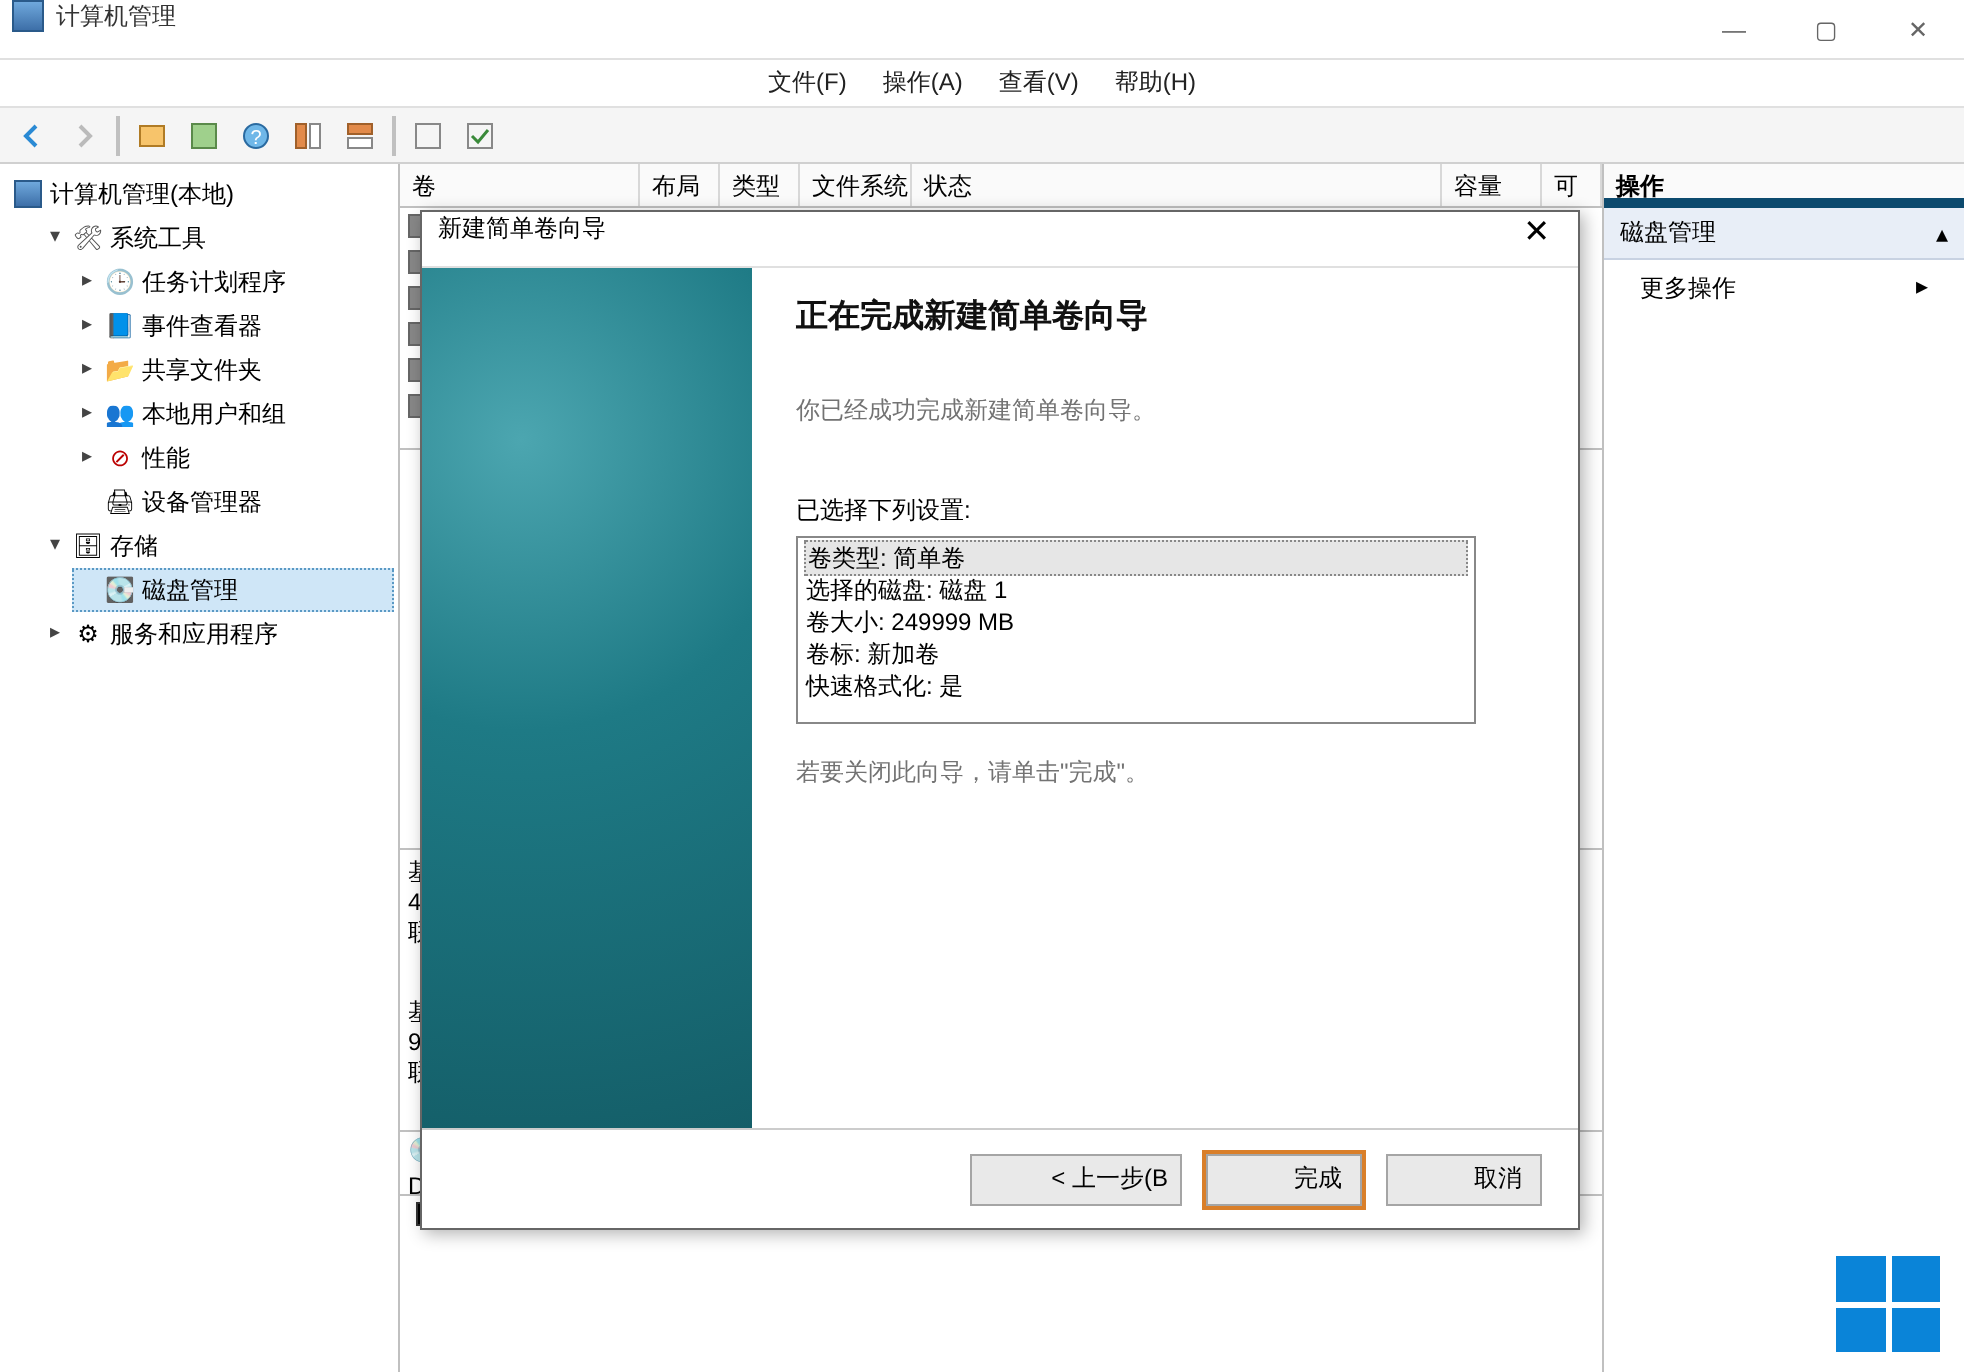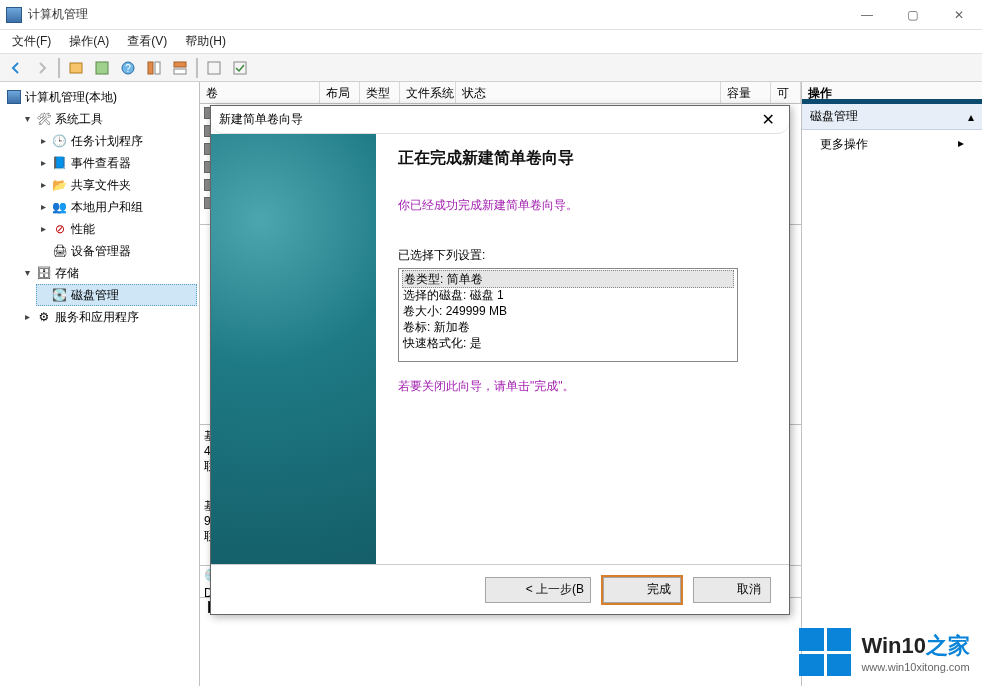--- a/index.html
+++ b/index.html
@@ -9,21 +9,20 @@
     font-size: 12px;
     background: #fff;
     width: 982px;
     height: 686px;
     overflow: hidden;
     position: relative;
   }
   .titlebar {
     height: 30px;
     display: flex;
-    align-items: center;
     border-bottom: 1px solid #e0e0e0;
     background: #fff;
   }
   .titlebar .app-icon {
     width: 16px; height: 16px;
     margin: 0 6px;
     background: linear-gradient(#6fa8dc, #3d6fa8);
     border: 1px solid #2a5a8a;
   }
   .titlebar .title { flex: 0 0 auto; color: #333; }
@@ -33,20 +32,21 @@
     display: flex; align-items: center; justify-content: center;
     color: #666;
   }
   .menubar {
     height: 24px;
     display: flex;
     align-items: center;
     padding: 0 4px;
     gap: 2px;
     border-bottom: 1px solid #e0e0e0;
+    justify-content: center;
   }
   .menuitem { padding: 2px 8px; color: #222; }
   .toolbar {
     height: 28px;
     display: flex;
     align-items: center;
     padding: 0 4px;
     gap: 2px;
     border-bottom: 1px solid #d0d0d0;
     background: #f5f5f5;
@@ -191,40 +191,39 @@
     top: 105px;
     width: 580px;
     background: #fff;
     border: 1px solid #666;
     box-shadow: 2px 2px 8px rgba(0,0,0,.3);
     z-index: 50;
   }
   .dlg-title {
     height: 28px;
     display:flex;
-    align-items:center;
+    align-items:flex-start;
     padding: 0 8px;
     font-size: 12px;
     border-bottom: 1px solid #e0e0e0;
-    border-radius: 12px;
   }
   .dlg-title .spacer { flex:1; }
   .dlg-close { font-size: 16px; padding: 0 6px; }
   .dlg-body { display:flex; height: 430px; }
   .dlg-side {
     width: 165px;
     background: radial-gradient(circle at 30% 20%, #4ca6b0 0%, #1e7a85 40%, #145e68 100%);
   }
   .dlg-content {
     flex:1;
     padding: 14px 22px 10px 22px;
     position: relative;
   }
   .dlg-heading { font-size: 16px; font-weight: bold; margin-bottom: 28px; color:#111; }
-  .dlg-para { font-size: 12px; margin-bottom: 20px; color:#a21caf; }
+  .dlg-para { font-size: 12px; margin-bottom: 20px; color:#737373; }
   .dlg-listlabel { font-size: 12px; margin-bottom: 4px; margin-top: 33px; }
   .dlg-listbox {
     width: 340px;
     height: 94px;
     border: 1px solid #888;
     padding: 2px 4px;
     font-size: 12px;
     line-height: 16px;
     overflow:auto;
     position: relative;
@@ -542,19 +541,13 @@
   </div>
 </div>
 
 <div class="watermark">
   <div class="wmlogo">
     <div></div>
       <div></div>
       <div></div>
       <div></div>
   </div>
-  <div class="wmtext">
-    <div class="l1">
-      <span>Win10</span><span class="accent">之家</span>
-    </div>
-    <div class="l2">www.win10xitong.com</div>
-  </div>
 </div>
 
 </body></html>

